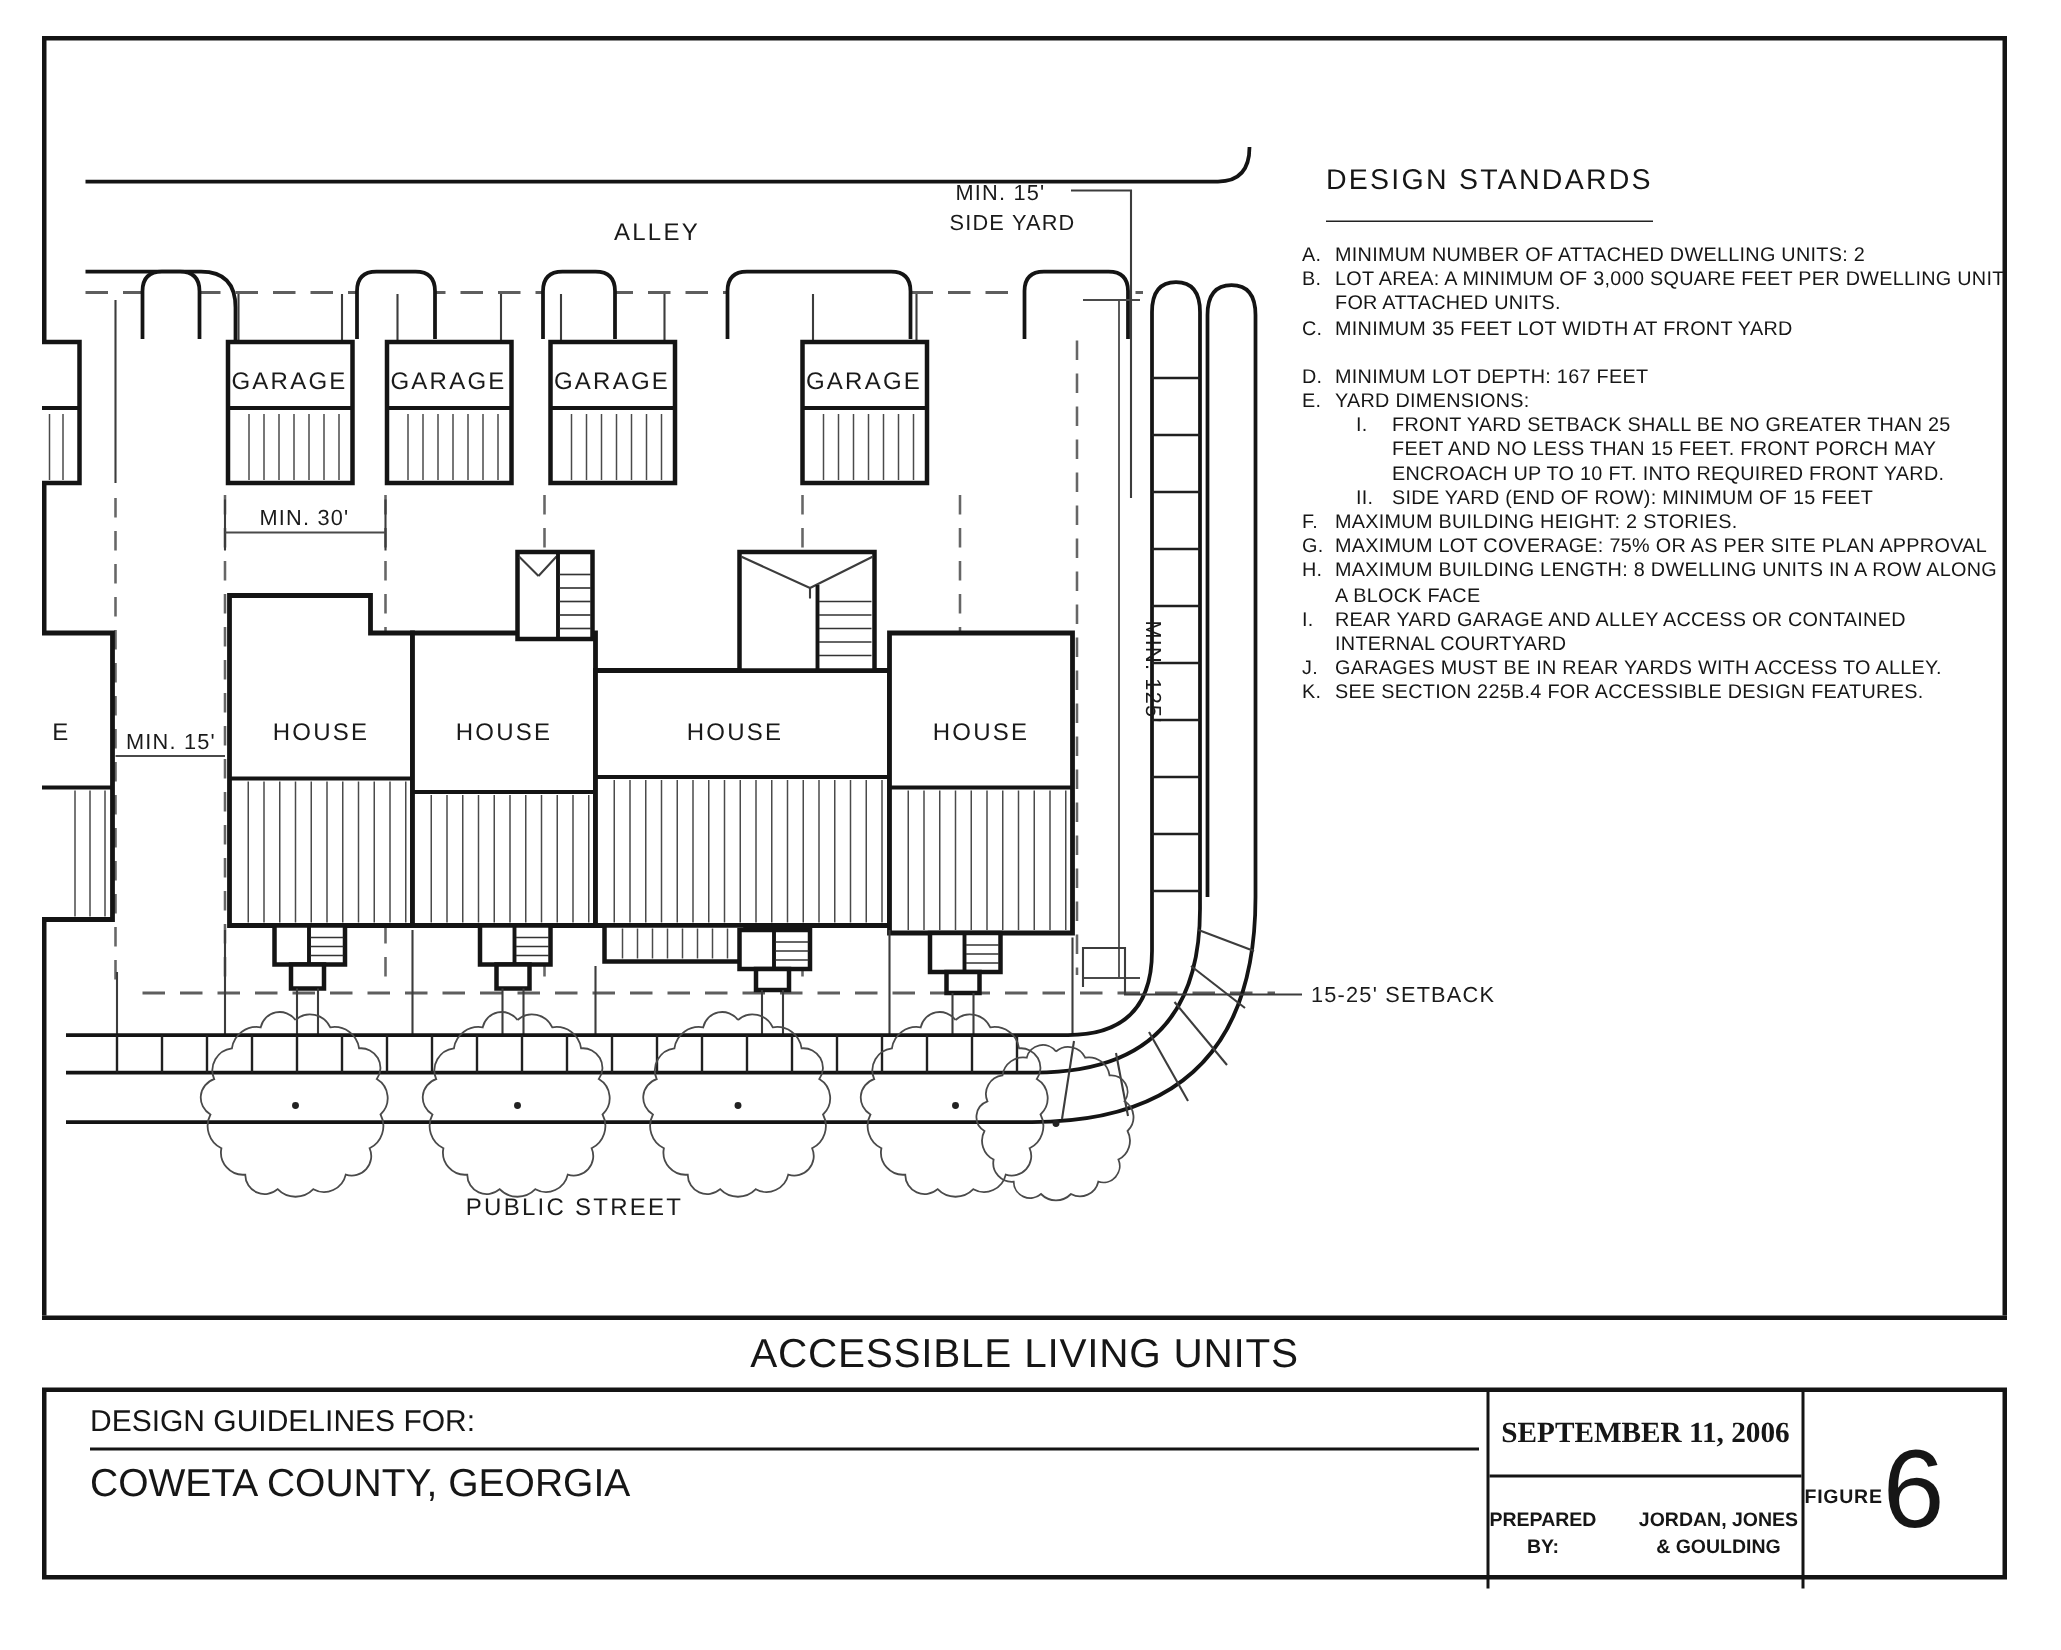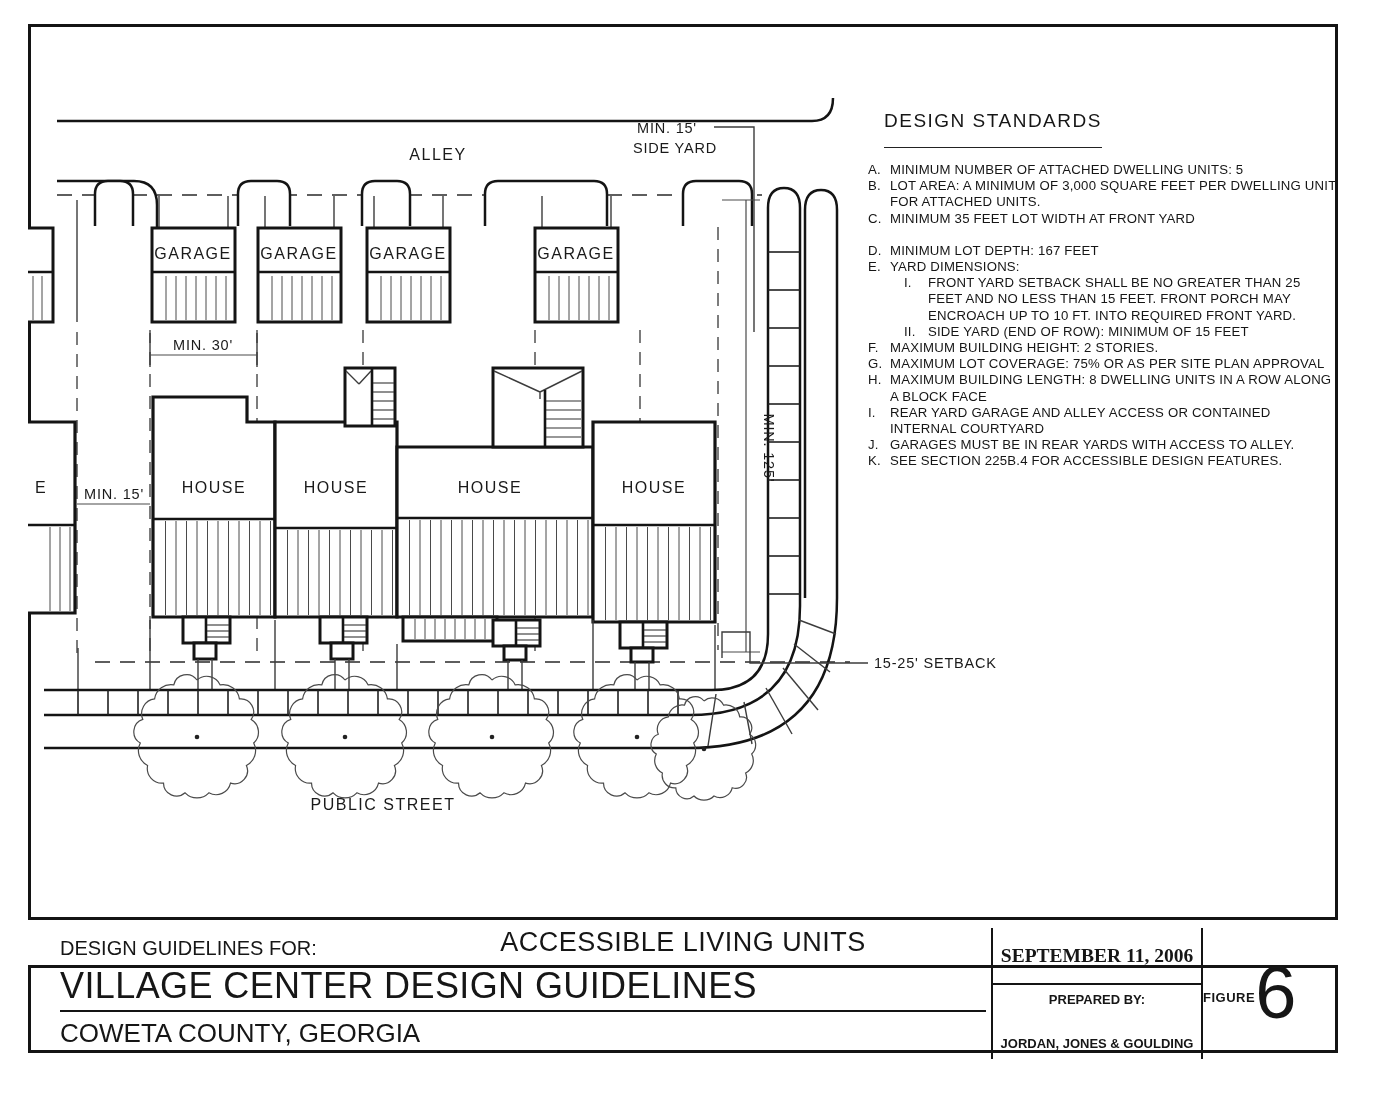--- a/index.html
+++ b/index.html
@@ -33,35 +33,35 @@
              border-bottom:1.6px solid #222;padding-bottom:15px;}
   .std-list{margin-top:14px;font-size:13.2px;line-height:16.2px;letter-spacing:.2px;}
   .std-item{display:flex;}
   .std-item .ltr{width:22px;flex:0 0 22px;}
   .std-item .itx{flex:1;}
   .std-item.gap{margin-bottom:16px;}
   .std-sub{margin-left:36px;}
   .std-sub .std-item .ltr{width:24px;flex:0 0 24px;}
 
   
-  .band{position:absolute;left:28px;top:917px;width:1310px;height:51px;box-sizing:border-box;
+  .band{position:absolute;left:28px;top:877px;width:1310px;height:51px;box-sizing:border-box;
         border-top:3px solid #141414;border-bottom:3px solid #141414;
         display:flex;align-items:center;justify-content:center;z-index:2;background:#fff;}
   .band-title{font-size:27px;letter-spacing:.5px;}
   .tb-row{position:absolute;left:28px;top:928px;width:1310px;height:131px;display:flex;z-index:2;}
   .tb-left{flex:1;padding:9px 0 0 32px;box-sizing:border-box;}
   .tb-prefix{font-size:20px;margin-bottom:5px;}
   .tb-main{font-size:36px;letter-spacing:.4px;white-space:nowrap;}
   .tb-rule{width:926px;border-top:2px solid #141414;margin:3px 0 6px 0;height:0;}
   .tb-sub{font-size:26px;}
   .tb-mid{width:210px;flex:0 0 210px;border-left:2.6px solid #141414;box-sizing:border-box;
           display:flex;flex-direction:column;}
   .tb-date{height:57px;box-sizing:border-box;border-bottom:2.6px solid #141414;
            display:flex;align-items:center;justify-content:center;font-size:19.5px;font-weight:bold;font-family:Liberation Serif, serif;}
-  .tb-prep{flex:1;display:flex;flex-direction:column;align-items:center;justify-content:center;
+  .tb-prep{flex:1;display:flex;flex-direction:row;align-items:center;justify-content:center;
            font-size:13px;font-weight:bold;line-height:18px;text-align:center;gap:26px;}
   .tb-fig{width:137px;flex:0 0 137px;border-left:2.6px solid #141414;box-sizing:border-box;
           display:flex;flex-direction:row;align-items:center;}
   .fig-label{font-size:13px;font-weight:bold;letter-spacing:.5px;margin-top:8px;}
   .fig-num{font-size:74px;line-height:74px;margin-top:-2px;}
 </style>
 </head>
 <body>
 
 <div class="frame"></div>
@@ -443,21 +443,21 @@
   </g>
 
   <text class="ptxt" x="383" y="810" text-anchor="middle" letter-spacing="2">PUBLIC STREET</text>
 </svg>
 
 <div class="standards">
   <div class="std-title">DESIGN STANDARDS</div>
   <div class="std-list">
     <div class="std-item">
       <span class="ltr">A.</span>
-      <span class="itx">MINIMUM NUMBER OF ATTACHED DWELLING UNITS: 5</span>
+      <span class="itx">MINIMUM NUMBER OF ATTACHED DWELLING UNITS: 2</span>
       </div>
     <div class="std-item">
       <span class="ltr">B.</span>
       <span class="itx">LOT AREA: A MINIMUM OF 3,000 SQUARE FEET PER DWELLING UNIT FOR ATTACHED UNITS.</span>
       </div>
     <div class="std-item gap">
       <span class="ltr">C.</span>
       <span class="itx">MINIMUM 35 FEET LOT WIDTH AT FRONT YARD</span>
       </div>
     <div class="std-item">
@@ -505,21 +505,20 @@
   </div>
 </div>
 
 <div class="band">
   <span class="band-title">ACCESSIBLE LIVING UNITS</span>
 </div>
 
 <div class="tb-row">
   <div class="tb-left">
     <div class="tb-prefix">DESIGN GUIDELINES FOR:</div>
-    <div class="tb-main">VILLAGE CENTER DESIGN GUIDELINES</div>
     <div class="tb-rule"></div>
     <div class="tb-sub">COWETA COUNTY, GEORGIA</div>
   </div>
   <div class="tb-mid">
     <div class="tb-date">SEPTEMBER 11, 2006</div>
     <div class="tb-prep">
       <span>PREPARED BY:</span>
       <span>JORDAN, JONES &amp; GOULDING</span>
     </div>
   </div>

